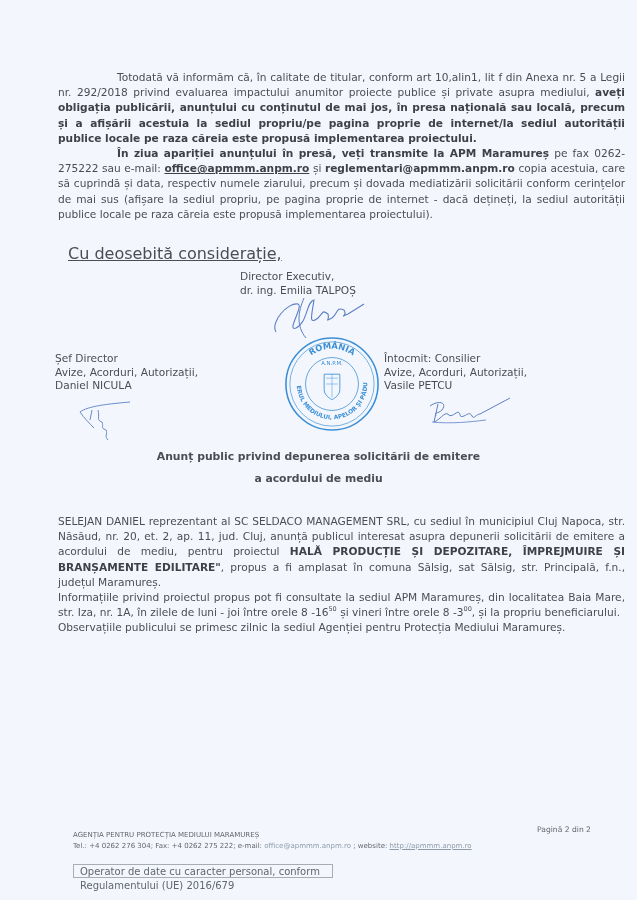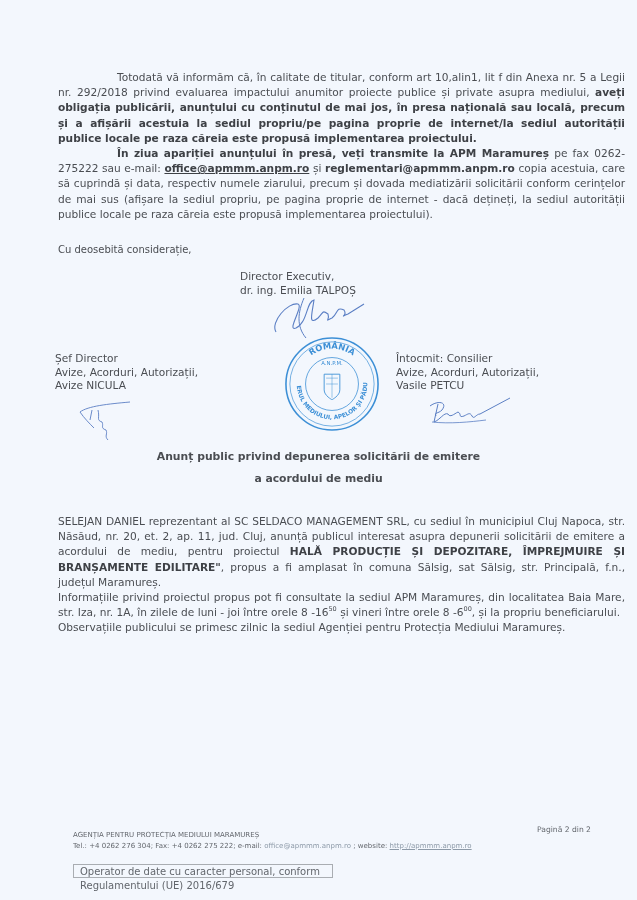--- a/index.html
+++ b/index.html
@@ -14,26 +14,26 @@
   .page { position: absolute; left: 0; top: 0; width: 637px; height: 771px; }
   .para {
     position: absolute; left: 58px; width: 567px;
     font-size: 10.6px; line-height: 15.2px;
     text-align: justify;
   }
   .para p { margin: 0; }
   .indent { text-indent: 59px; }
   b { font-weight: bold; color: #3e4146; }
   a.mail { color: #3e4146; text-decoration: underline; font-weight: bold; }
-  .closing { position: absolute; left: 58px; top: 244px; font-size: 10px; }
+  .closing { position: absolute; left: 68px; top: 244px; font-size: 16px; text-decoration: underline; }
 
   .sig-block { position: absolute; font-size: 10.6px; line-height: 13.5px; text-align: left; }
   .sig-director { left: 240px; top: 270px; width: 170px; }
   .sig-left { left: 55px; top: 352px; width: 150px; }
-  .sig-right { left: 396px; top: 352px; width: 170px; }
+  .sig-right { left: 384px; top: 352px; width: 170px; }
 
   .signature { position: absolute; }
   .stamp { position: absolute; left: 283px; top: 335px; width: 98px; height: 98px; }
 
   .title {
     position: absolute; left: 0; width: 637px; text-align: center;
     font-size: 10.8px; font-weight: bold; color: #4a4d52;
   }
   .title1 { top: 450px; }
   .title2 { top: 472px; }
@@ -88,42 +88,42 @@
       <textPath href="#ringBottom" startOffset="50%" text-anchor="middle">MINISTERUL MEDIULUI, APELOR ȘI PĂDURILOR</textPath>
     </text>
     <text x="50" y="31" font-size="5.5" fill="#3c8fd6" text-anchor="middle" font-family="DejaVu Sans, sans-serif">A.N.P.M.</text>
     <path d="M42 40 L58 40 L58 56 C58 62 50 66 50 66 C50 66 42 62 42 56 Z" fill="none" stroke="#3c8fd6" stroke-width="0.9"></path>
     <path d="M44 44 L56 44 M44 50 L56 50 M50 40 L50 64" stroke="#3c8fd6" stroke-width="0.5"></path>
   </svg>
 
   <div class="sig-block sig-left">
     <div>Șef Director</div>
     <div>Avize, Acorduri, Autorizații,</div>
-    <div>Avize NICULA</div>
+    <div>Daniel NICULA</div>
   </div>
   <svg class="signature" style="left:78px;top:398px;" width="60" height="50">
     <path d="M2 14 C10 8 30 6 52 4 M2 14 C6 20 12 26 16 30 M14 12 L12 22 M20 12 C22 20 18 22 24 24 C26 28 22 30 28 32 C30 36 26 38 30 42" fill="none" stroke="#5b7fc4" stroke-width="0.9"></path>
   </svg>
 
   <div class="sig-block sig-right">
     <div>Întocmit: Consilier</div>
     <div>Avize, Acorduri, Autorizații,</div>
     <div>Vasile PETCU</div>
   </div>
   <svg class="signature" style="left:426px;top:392px;" width="90" height="36">
     <path d="M4 14 C12 8 22 10 16 18 C12 22 8 20 10 24 M12 12 L8 30 C14 28 18 20 22 22 C24 26 28 22 32 20 C36 22 32 26 38 24 C42 22 44 20 46 24 C48 28 50 22 54 22 L84 6" fill="none" stroke="#5b7fc4" stroke-width="1"></path>
     <path d="M6 30 C24 32 44 30 60 28" fill="none" stroke="#5b7fc4" stroke-width="0.8"></path>
   </svg>
 
   <div class="title title1">Anunț public privind depunerea solicitării de emitere</div>
   <div class="title title2">a acordului de mediu</div>
 
   <div class="para body2">
     <p><span>SELEJAN DANIEL reprezentant al SC SELDACO MANAGEMENT SRL, cu sediul în municipiul Cluj Napoca, str. Năsăud, nr. 20, et. 2, ap. 11, jud. Cluj, anunță publicul interesat asupra depunerii solicitării de emitere a acordului de mediu, pentru proiectul </span><b>HALĂ PRODUCȚIE ȘI DEPOZITARE, ÎMPREJMUIRE ȘI BRANȘAMENTE EDILITARE"</b><span>, propus a fi amplasat în comuna Sălsig, sat Sălsig, str. Principală, f.n., județul Maramureș.</span></p>
-    <p><span>Informațiile privind proiectul propus pot fi consultate la sediul APM Maramureș, din localitatea Baia Mare, str. Iza, nr. 1A, în zilele de luni - joi între orele 8 -16</span><sup>50</sup><span> și vineri între orele 8 -6</span><sup>00</sup><span>, și la propriu beneficiarului.</span></p>
+    <p><span>Informațiile privind proiectul propus pot fi consultate la sediul APM Maramureș, din localitatea Baia Mare, str. Iza, nr. 1A, în zilele de luni - joi între orele 8 -16</span><sup>50</sup><span> și vineri între orele 8 -3</span><sup>00</sup><span>, și la propriu beneficiarului.</span></p>
     <p>Observațiile publicului se primesc zilnic la sediul Agenției pentru Protecția Mediului  Maramureș.</p>
   </div>
 
   <div class="page-num">Pagină 2 din 2</div>
   <div class="footer">
     <div class="agency">AGENȚIA PENTRU PROTECȚIA MEDIULUI MARAMUREȘ</div>
     <div><span>Tel.: +4 0262 276 304;  Fax: +4 0262 275 222; e-mail: </span><a>office@apmmm.anpm.ro</a><span> ; website: </span><a class="web">http://apmmm.anpm.ro</a></div>
   </div>
   <div class="gdpr">Operator de date cu caracter personal, conform Regulamentului (UE) 2016/679</div>
 

